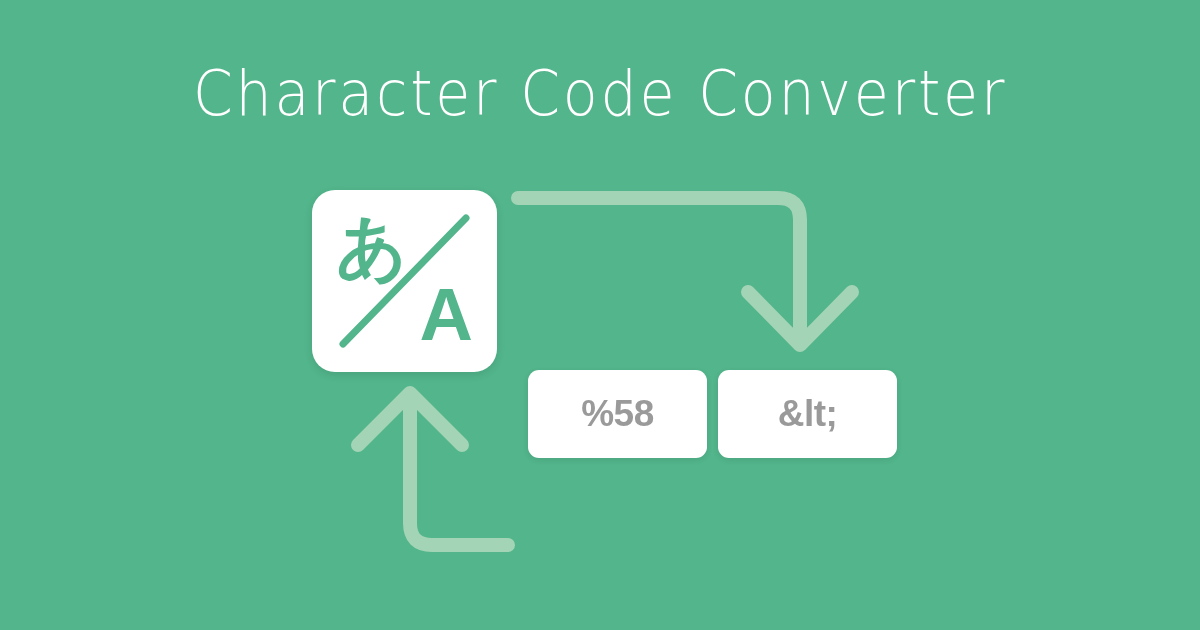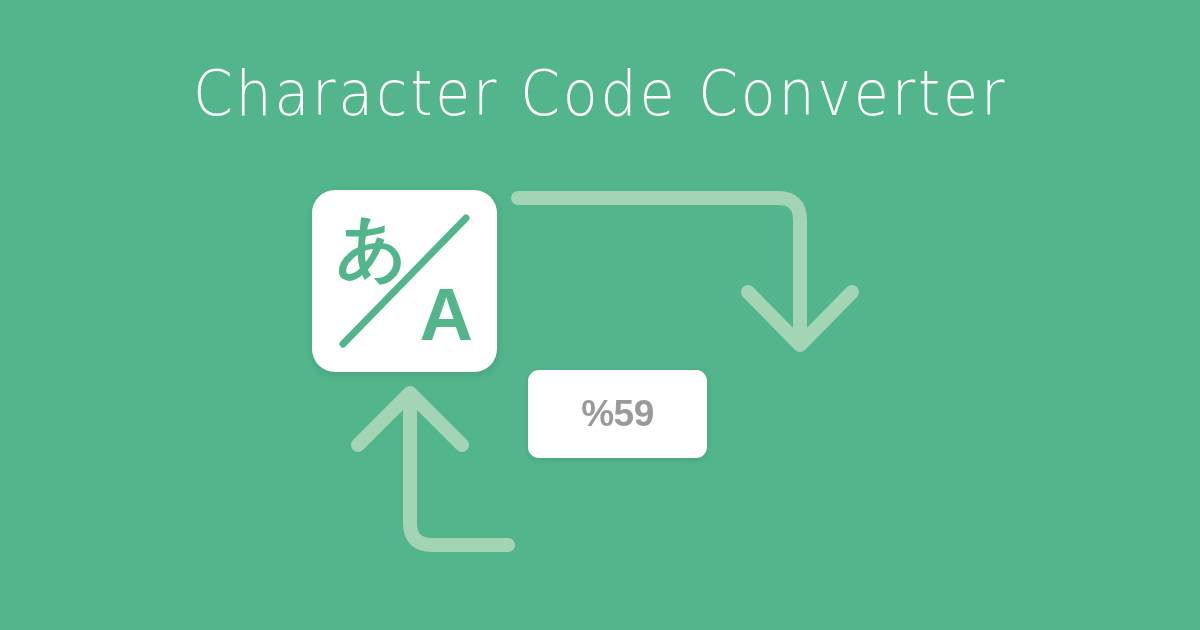--- a/index.html
+++ b/index.html
@@ -139,17 +139,20 @@
   <div id="icon-card">
     <span class="glyph glyph-ja">あ</span>
     <svg class="slash" viewBox="0 0 185 182">
       <line x1="31" y1="154" x2="154" y2="28" stroke="#52b58b" stroke-width="7" stroke-linecap="round"></line>
     </svg>
     <span class="glyph glyph-en">A</span>
   </div>
 
   <div id="code-grid">
     <div class="code-box">
-      <span>%59</span>
+      <span>%58</span>
+    </div>
+    <div class="code-box">
+      <span>&amp;lt;</span>
     </div>
   </div>
 
 </div>
 
 </body></html>

